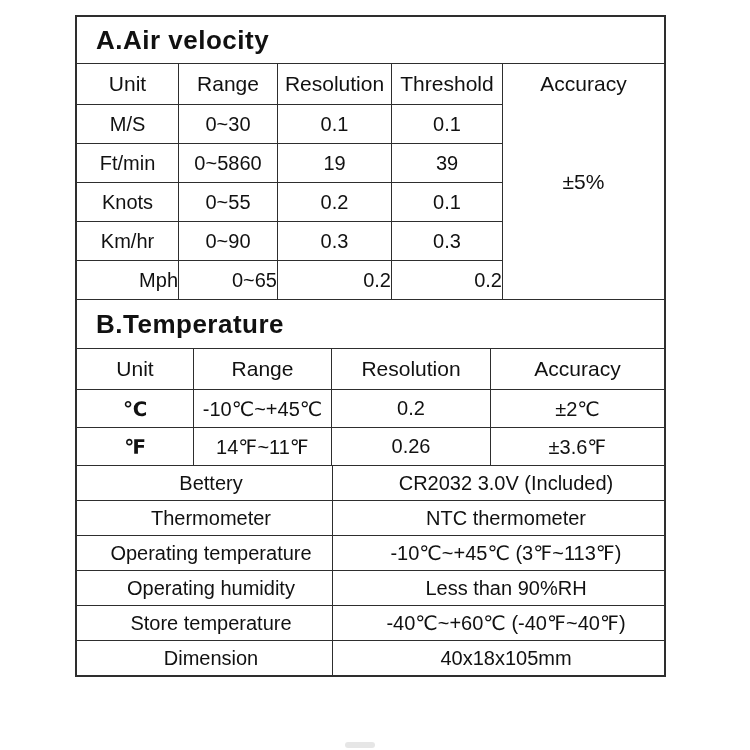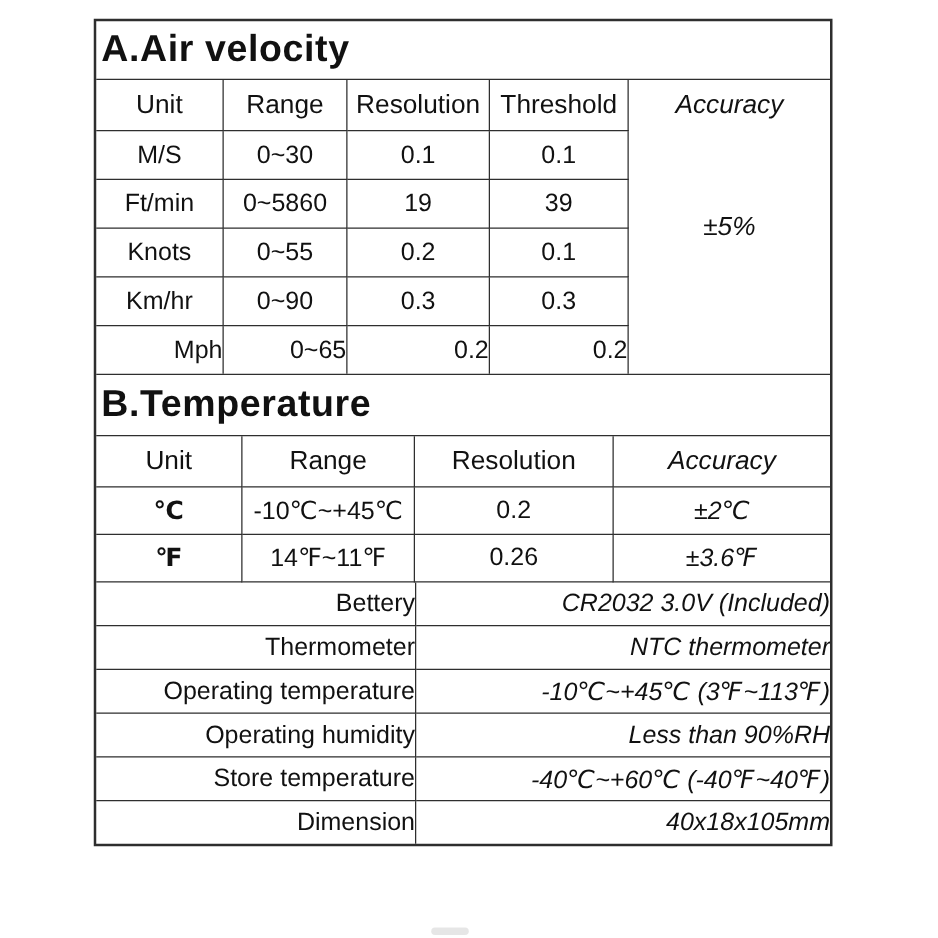--- a/index.html
+++ b/index.html
@@ -18,22 +18,22 @@
   .sheet{
     position:absolute;
     left:75px;top:15px;
     width:591px;
     border:2px solid var(--line);
     box-sizing:border-box;
     background:var(--bg);
   }
   .title{
     height:46px;line-height:46px;
-    font-size:30px;font-weight:bold;
-    padding-left:4px;
+    font-size:26px;font-weight:bold;
+    padding-left:19px;
     border-bottom:1.5px solid var(--line);
     letter-spacing:0.5px;
   }
   .title-b{
     height:48px;line-height:48px;
     border-top:1.5px solid var(--line);
   }
   table.tbl{
     width:100%;
     border-spacing:0;
@@ -42,21 +42,21 @@
   .tbl td{
     border-right:1.5px solid var(--line);
     border-bottom:1.5px solid var(--line);
     text-align:center;
     font-size:20px;
     padding:0;
     vertical-align:middle;
     overflow:hidden;
     white-space:nowrap;
   }
-  .tbl td.last-col{border-right:none;font-style:italic;}
+  .tbl td.last-col{border-right:none;}
   .tbl tr.no-bb td{border-bottom:none;text-align:right;}
   .tbl tr.hd td{font-size:21px;height:40px;}
   .tbl-a tr.dr td{height:38px;}
   .tbl-b tr.dr td{height:37px;}
   .tbl-a td.acc{
     border-bottom:none;
     position:relative;
     vertical-align:top;
   }
   .acc-label{
@@ -64,21 +64,21 @@
     font-size:21px;text-align:center;
   }
   .acc-value{
     position:absolute;left:0;right:0;
     top:50%;transform:translateY(-50%);
     text-align:center;font-size:21px;
   }
   .unit-big{font-size:26px;font-weight:bold;}
   .tbl-c td{
     height:34px;
-    text-align:right;
+    text-align:center;
     padding-left:13px;
   }
   .tbl-c td.val{padding-left:15px;}
   .tbl-c tr:last-child td{border-bottom:none;}
   .smudge{
     position:absolute;
     left:345px;top:742px;
     width:30px;height:6px;
     background:#d9d9d9;
     border-radius:3px;

